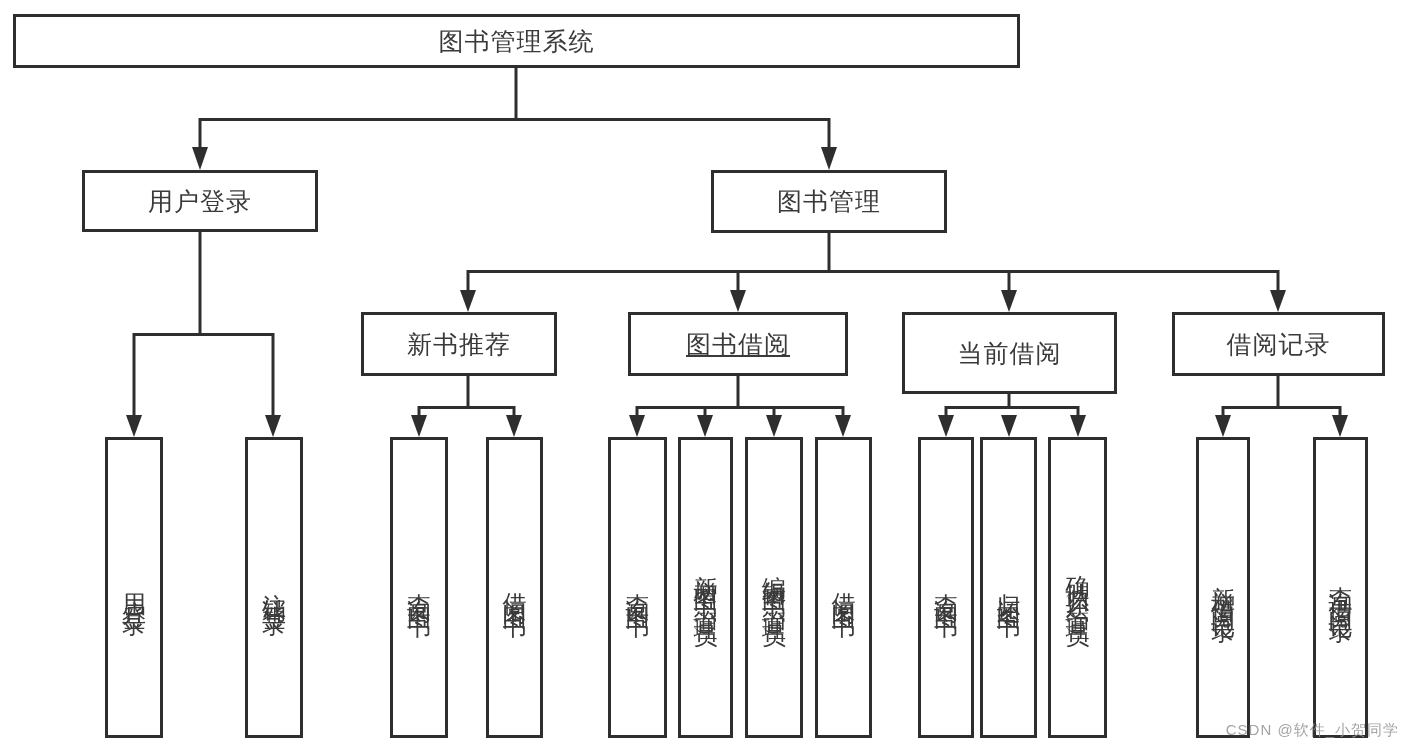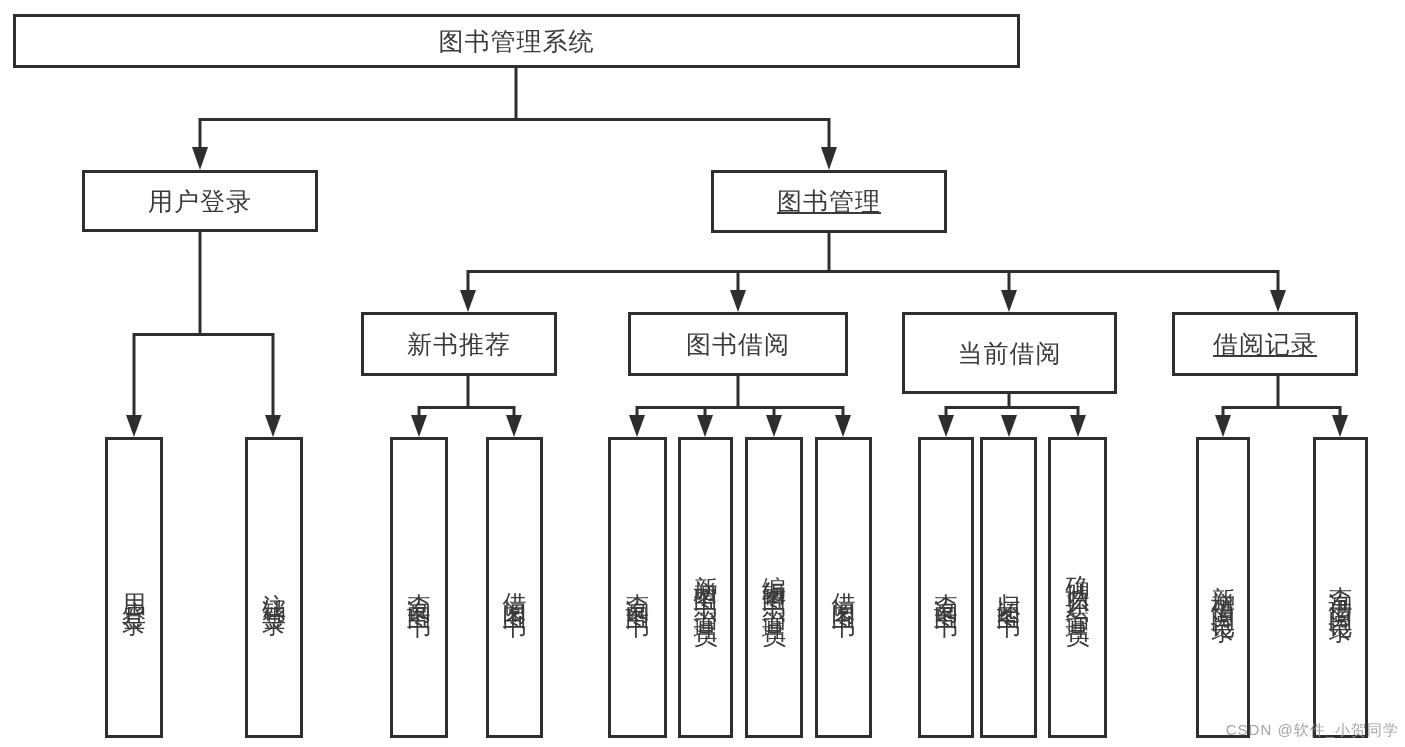--- a/index.html
+++ b/index.html
@@ -120,26 +120,26 @@
       <polygon points="1001,415 1017,415 1009,437"></polygon>
       <polygon points="1070,415 1086,415 1078,437"></polygon>
       <polygon points="1215,415 1231,415 1223,437"></polygon>
       <polygon points="1332,415 1348,415 1340,437"></polygon>
     </g>
   </svg>
 
   <div class="hbox" style="left:13px;top:14px;width:1007px;height:54px;">图书管理系统</div>
 
   <div class="hbox" style="left:82px;top:170px;width:236px;height:62px;">用户登录</div>
-  <div class="hbox" style="left:711px;top:170px;width:236px;height:63px;text-decoration:underline;">图书管理</div>
+  <div class="hbox" style="left:711px;top:170px;width:236px;height:63px;">图书管理</div>
 
   <div class="hbox" style="left:361px;top:312px;width:196px;height:64px;">新书推荐</div>
-  <div class="hbox" style="left:628px;top:312px;width:220px;height:64px;">图书借阅</div>
+  <div class="hbox" style="left:628px;top:312px;width:220px;height:64px;text-decoration:underline;">图书借阅</div>
   <div class="hbox" style="left:902px;top:312px;width:215px;height:82px;">当前借阅</div>
-  <div class="hbox" style="left:1172px;top:312px;width:186px;height:64px;text-decoration:underline;">借阅记录</div>
+  <div class="hbox" style="left:1172px;top:312px;width:213px;height:64px;">借阅记录</div>
 
   <div class="vbox" style="left:105px;width:58px;">用户登录</div>
   <div class="vbox" style="left:245px;width:58px;">注销登录</div>
 
   <div class="vbox" style="left:390px;width:58px;">查询图书</div>
   <div class="vbox" style="left:486px;width:57px;">借阅图书</div>
 
   <div class="vbox" style="left:608px;width:59px;">查询图书</div>
   <div class="vbox" style="left:678px;width:55px;">新增图书（管理员）</div>
   <div class="vbox" style="left:745px;width:58px;">编辑图书（管理员）</div>

